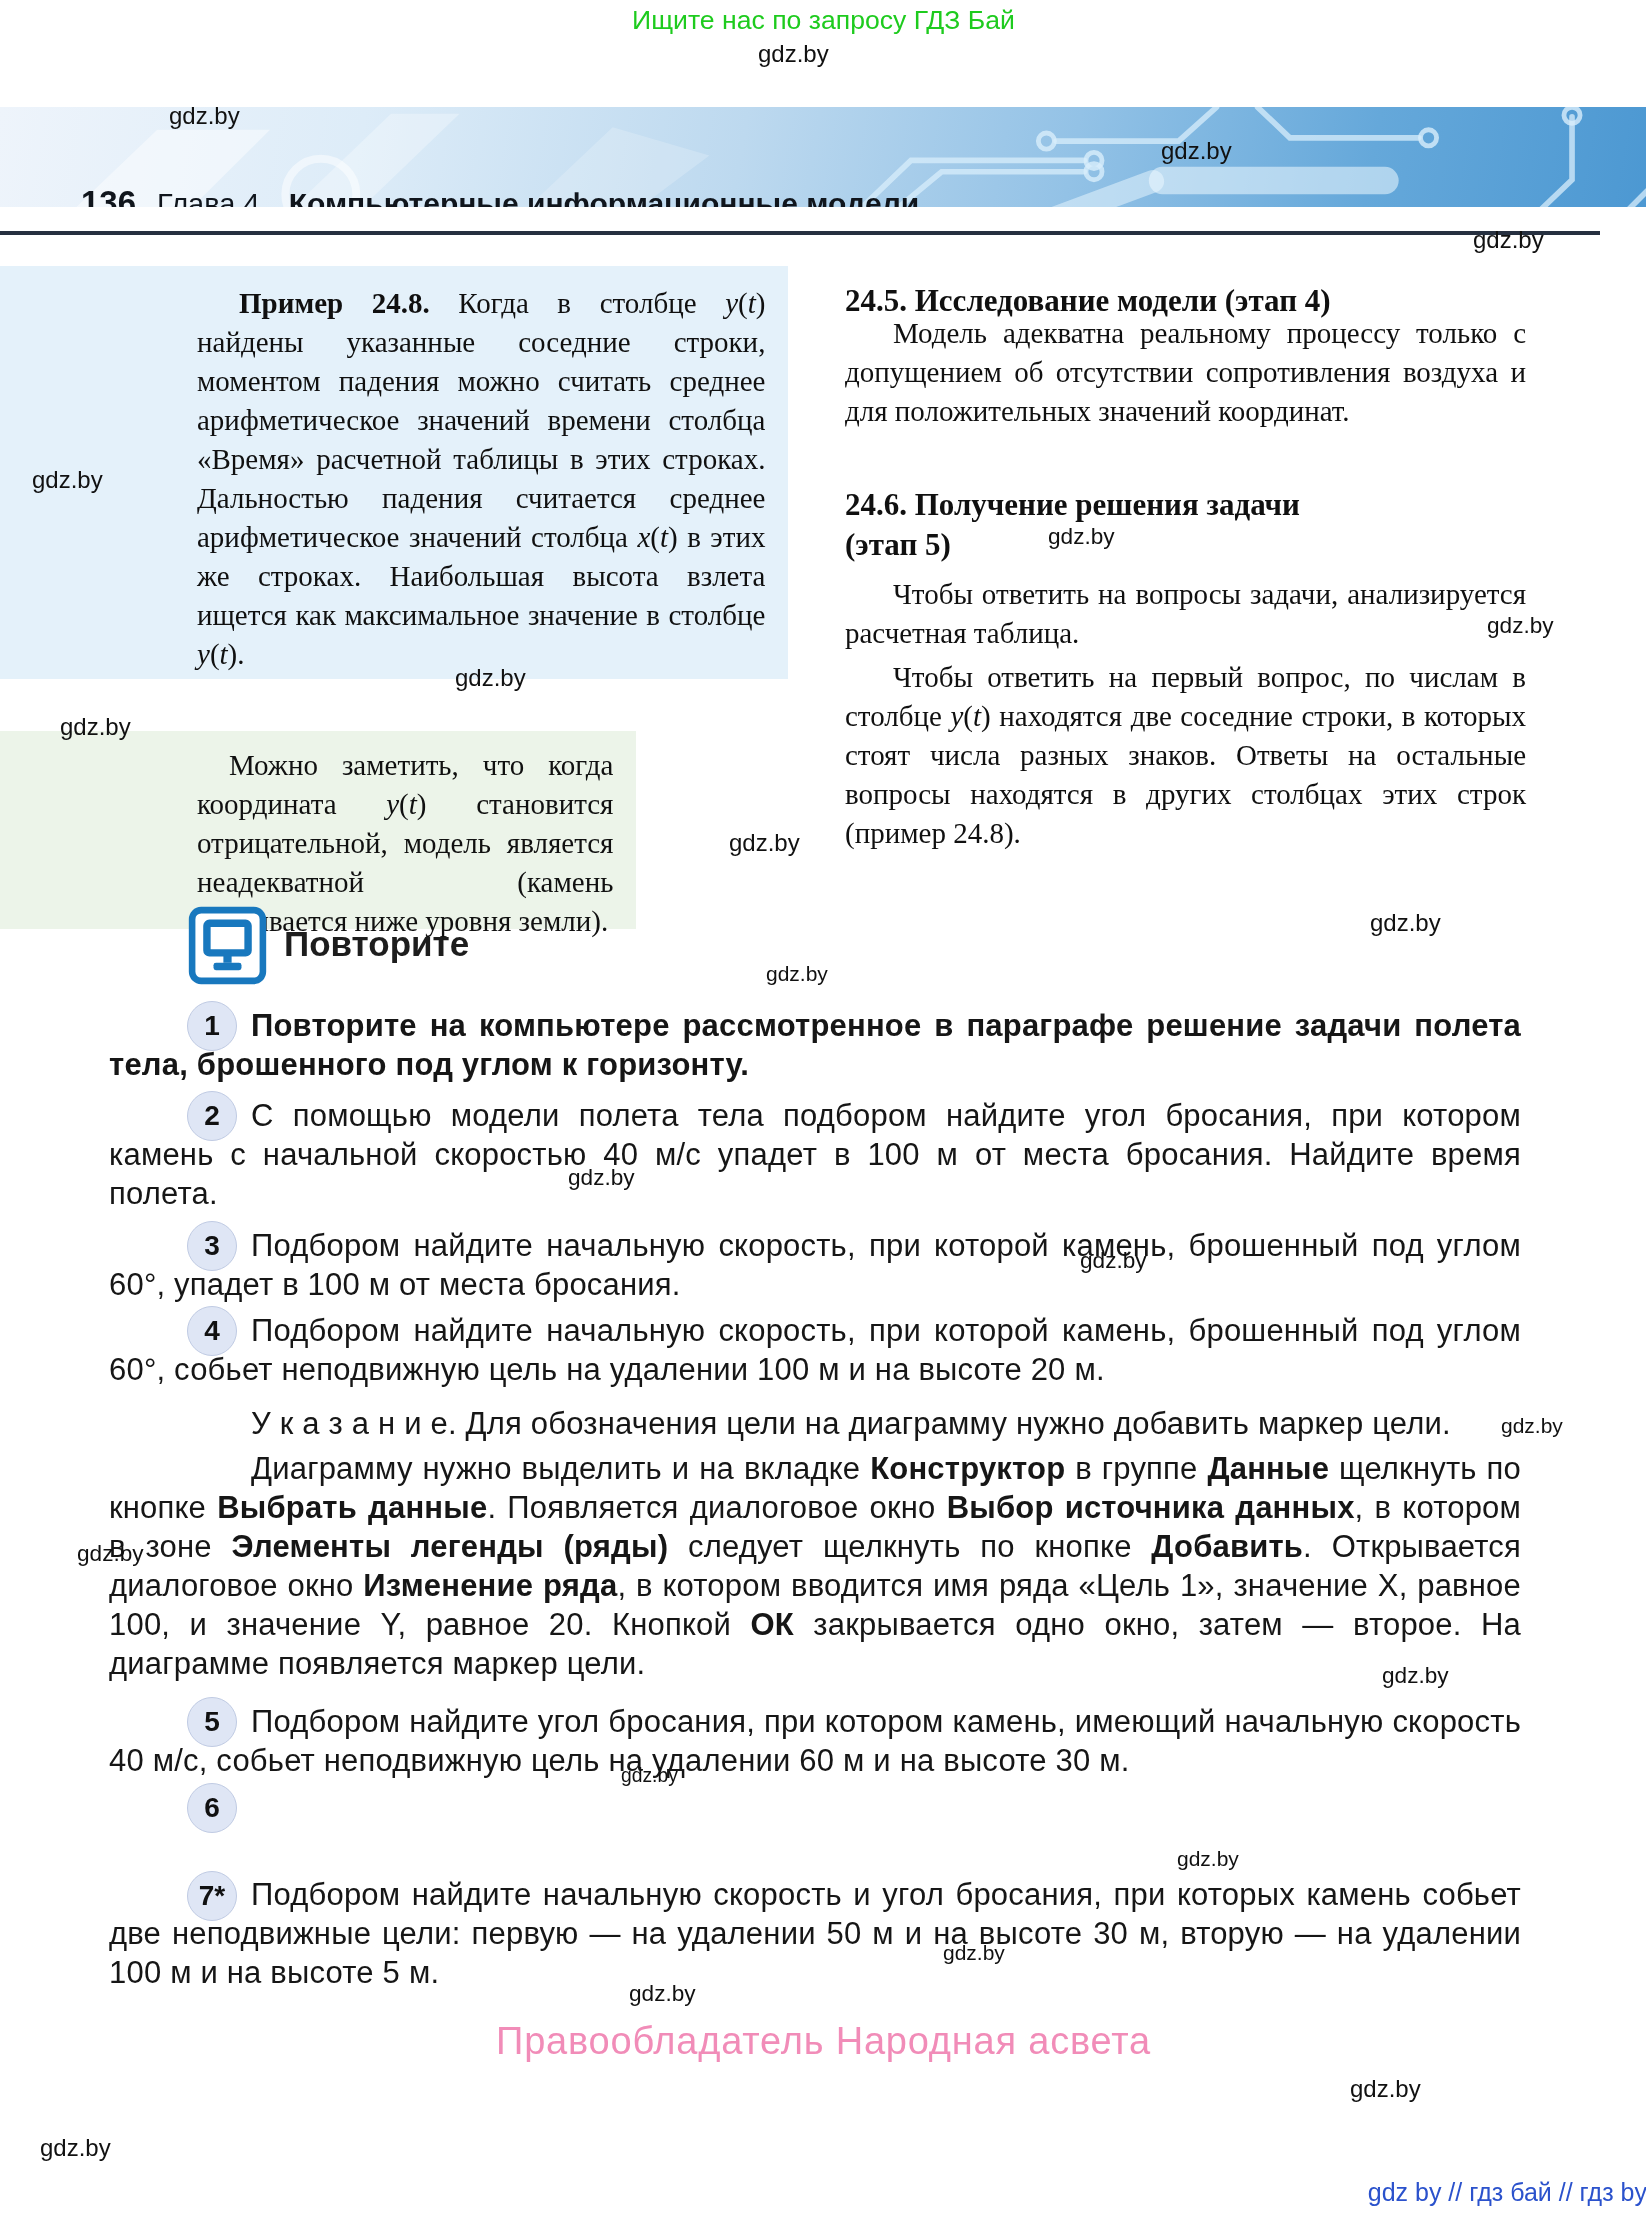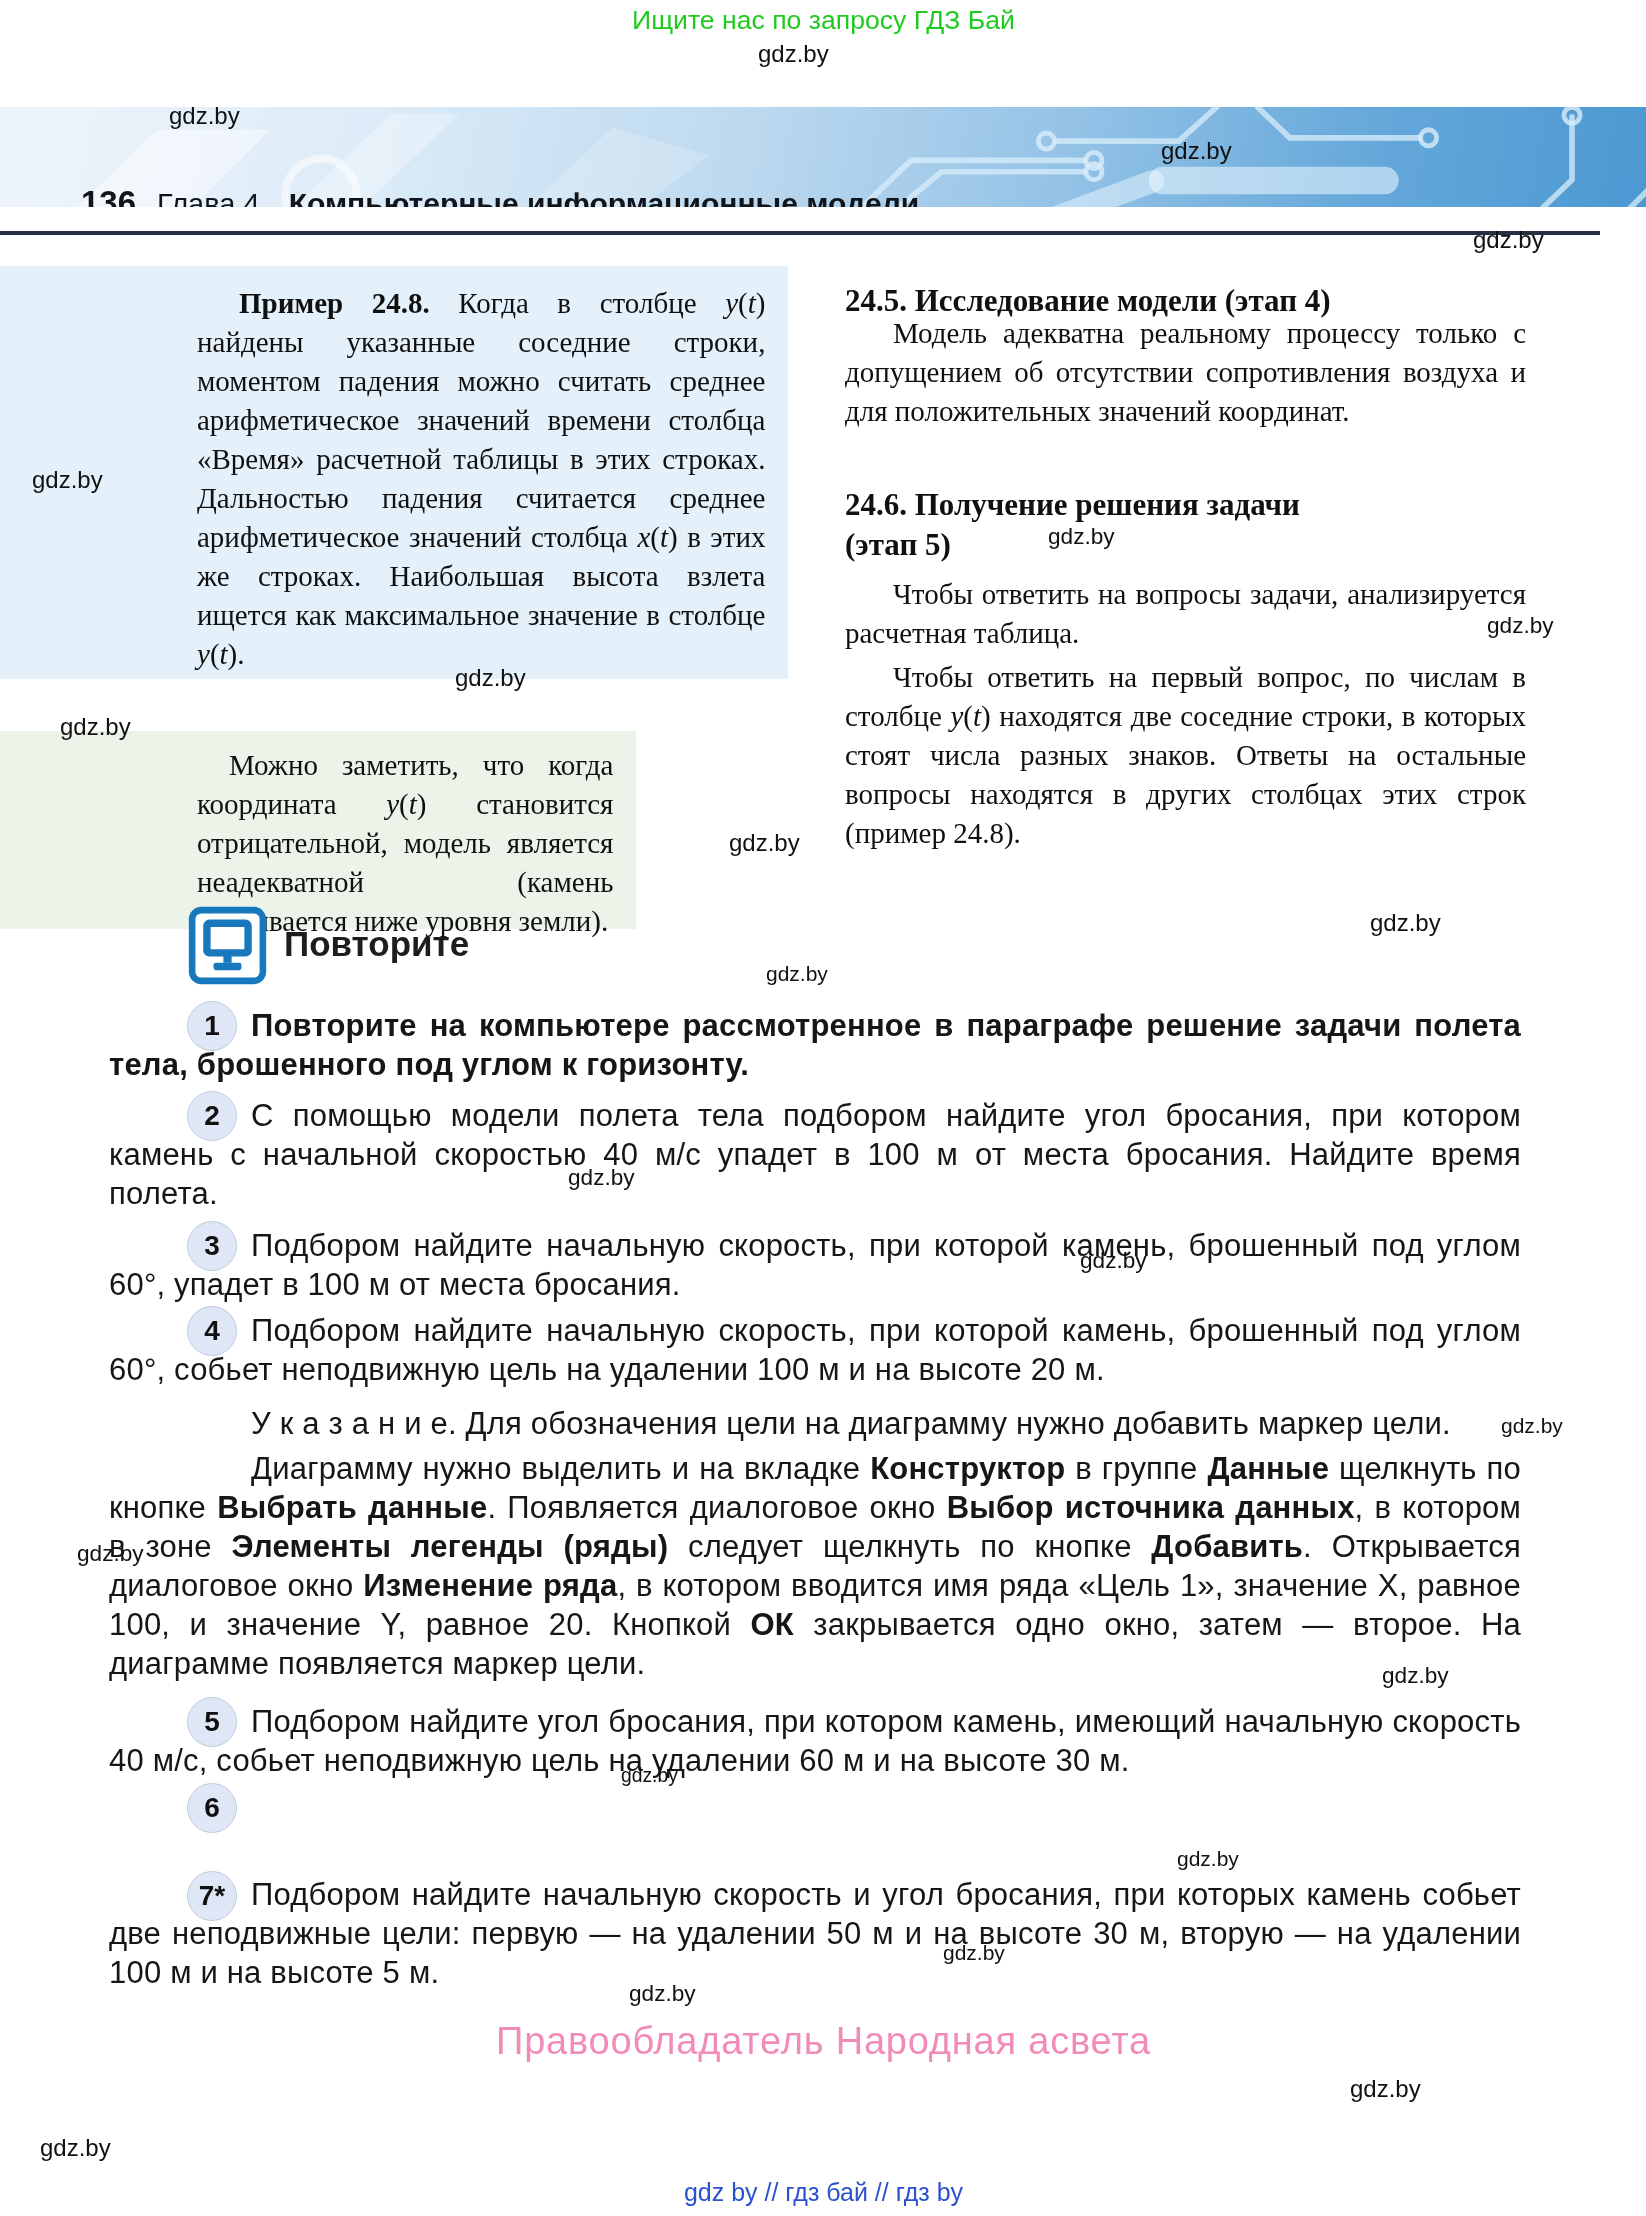--- a/index.html
+++ b/index.html
@@ -35,21 +35,21 @@
   .monitor-icon{position:absolute;top:906px;left:188px;width:79px;height:79px;}
   .ex{position:absolute;left:109px;width:1412px;font-size:31px;line-height:39px;
     text-align:justify;text-indent:142px;letter-spacing:0.2px;margin:0;color:#161616;}
   .ex.noj{text-align:left;}
   .badge{position:absolute;left:187px;width:50px;height:50px;border-radius:50%;
     background:#dfe6f5;border:1.6px solid #c0cbe3;box-sizing:border-box;
     font-size:28px;font-weight:bold;line-height:47px;text-align:center;color:#111;}
   
   .copyright{position:absolute;top:2020px;left:0;width:100%;text-align:center;
     font-size:38px;color:#f18cb8;letter-spacing:0.8px;}
-  .footer-links{position:absolute;top:2178px;left:0;width:100%;text-align:center;
+  .footer-links{position:absolute;top:2178px;left:0;width:100%;text-align:right;
     font-size:25px;color:#2b52cc;}
   .wm{position:absolute;color:#111;font-family:"Liberation Sans",sans-serif;white-space:nowrap;}
   b{font-weight:bold;} i{font-style:italic;}
 </style>
 </head>
 <body>
 
 <div class="page">
 
   <div class="top-note">Ищите нас по запросу ГДЗ Бай</div>

